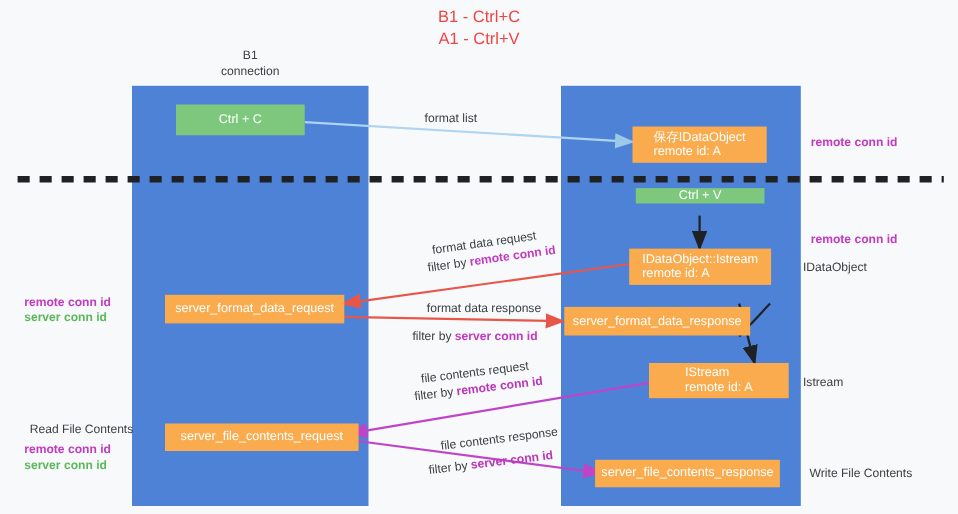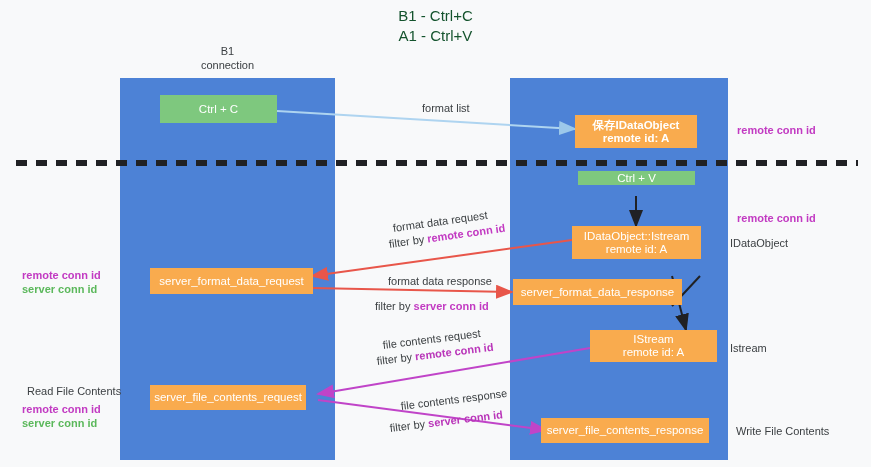--- a/index.html
+++ b/index.html
@@ -15,27 +15,27 @@
   svg#wires{position:absolute;left:0;top:0;width:871px;height:467px;pointer-events:none;}
 
   .lane{position:absolute;background:#4d82d6;}
   .lane-title{
     position:absolute;text-align:center;font-size:11px;line-height:14px;
     color:#3c4043;white-space:pre-line;
   }
 
   .title{
     position:absolute;left:0;top:6px;width:871px;text-align:center;
-    font-size:15px;line-height:20px;color:#14532d;white-space:pre-line;
+    font-size:15px;line-height:20px;color:#ef4444;white-space:pre-line;
   }
 
   .node{
     position:absolute;box-sizing:border-box;
     display:flex;align-items:center;justify-content:center;
-    text-align:center;color:#ffffff;font-size:11.5px;line-height:13px;
+    color:#ffffff;font-size:11.5px;line-height:13px;
     white-space:pre-line;padding:2px 4px;
   }
   .node.green{background:#7ec87e;}
   .node.orange{background:#f9ab4e;}
 
   .edge-label{
     position:absolute;font-size:11px;line-height:14px;color:#3c4043;
     white-space:nowrap;
   }
   .edge-label .hl-purple{color:#c23ac2;font-weight:bold;}
@@ -96,40 +96,40 @@
     <line x1="672" y1="276" x2="686" y2="330" stroke="#202124" stroke-width="2" marker-end="url(#ar-dark)"></line>
     <path d="M672,306 L700,276" stroke="#202124" stroke-width="2" fill="none"></path>
 
     <line x1="590" y1="348" x2="318" y2="394" stroke="#c044c8" stroke-width="2" marker-end="url(#ar-mag)"></line>
 
     <line x1="318" y1="400" x2="546" y2="430" stroke="#c044c8" stroke-width="2" marker-end="url(#ar-mag)"></line>
   </svg>
 
   <div class="node green" style="left:160px;top:95px;width:117px;height:28px;">Ctrl + C</div>
 
-  <div class="node orange" style="left:575px;top:115px;width:122px;height:33px;font-weight:bold;">保存IDataObject
+  <div class="node orange" style="left:575px;top:115px;width:122px;height:33px;">保存IDataObject
 remote id: A</div>
 
   <div class="node green" style="left:578px;top:171px;width:117px;height:14px;">Ctrl + V</div>
 
   <div class="node orange" style="left:572px;top:226px;width:129px;height:33px;">IDataObject::Istream
 remote id: A</div>
 
   <div class="node orange" style="left:150px;top:268px;width:163px;height:26px;">server_format_data_request</div>
 
   <div class="node orange" style="left:513px;top:279px;width:169px;height:26px;">server_format_data_response</div>
 
   <div class="node orange" style="left:590px;top:330px;width:127px;height:32px;">IStream
 remote id: A</div>
 
-  <div class="node orange" style="left:150px;top:385px;width:156px;height:25px;">server_file_contents_request</div>
+  <div class="node orange" style="left:150px;top:385px;width:176px;height:25px;">server_file_contents_request</div>
 
   <div class="node orange" style="left:525px;top:418px;width:168px;height:25px;margin-left:16px;">server_file_contents_response</div>
 
-  <div class="edge-label" style="left:422px;top:101px;text-align:center;">format list</div>
+  <div class="edge-label" style="left:386px;top:101px;text-align:center;">format list</div>
 
   <div class="edge-label rot-1" style="left:392px;top:221px;">
     <span>format data request</span>
   </div>
   <div class="edge-label rot-1" style="left:388px;top:237px;">
     <span>filter by </span><span class="hl-purple">remote conn id</span>
   </div>
 
   <div class="edge-label" style="left:388px;top:274px;">format data response</div>
   <div class="edge-label" style="left:375px;top:299px;">

